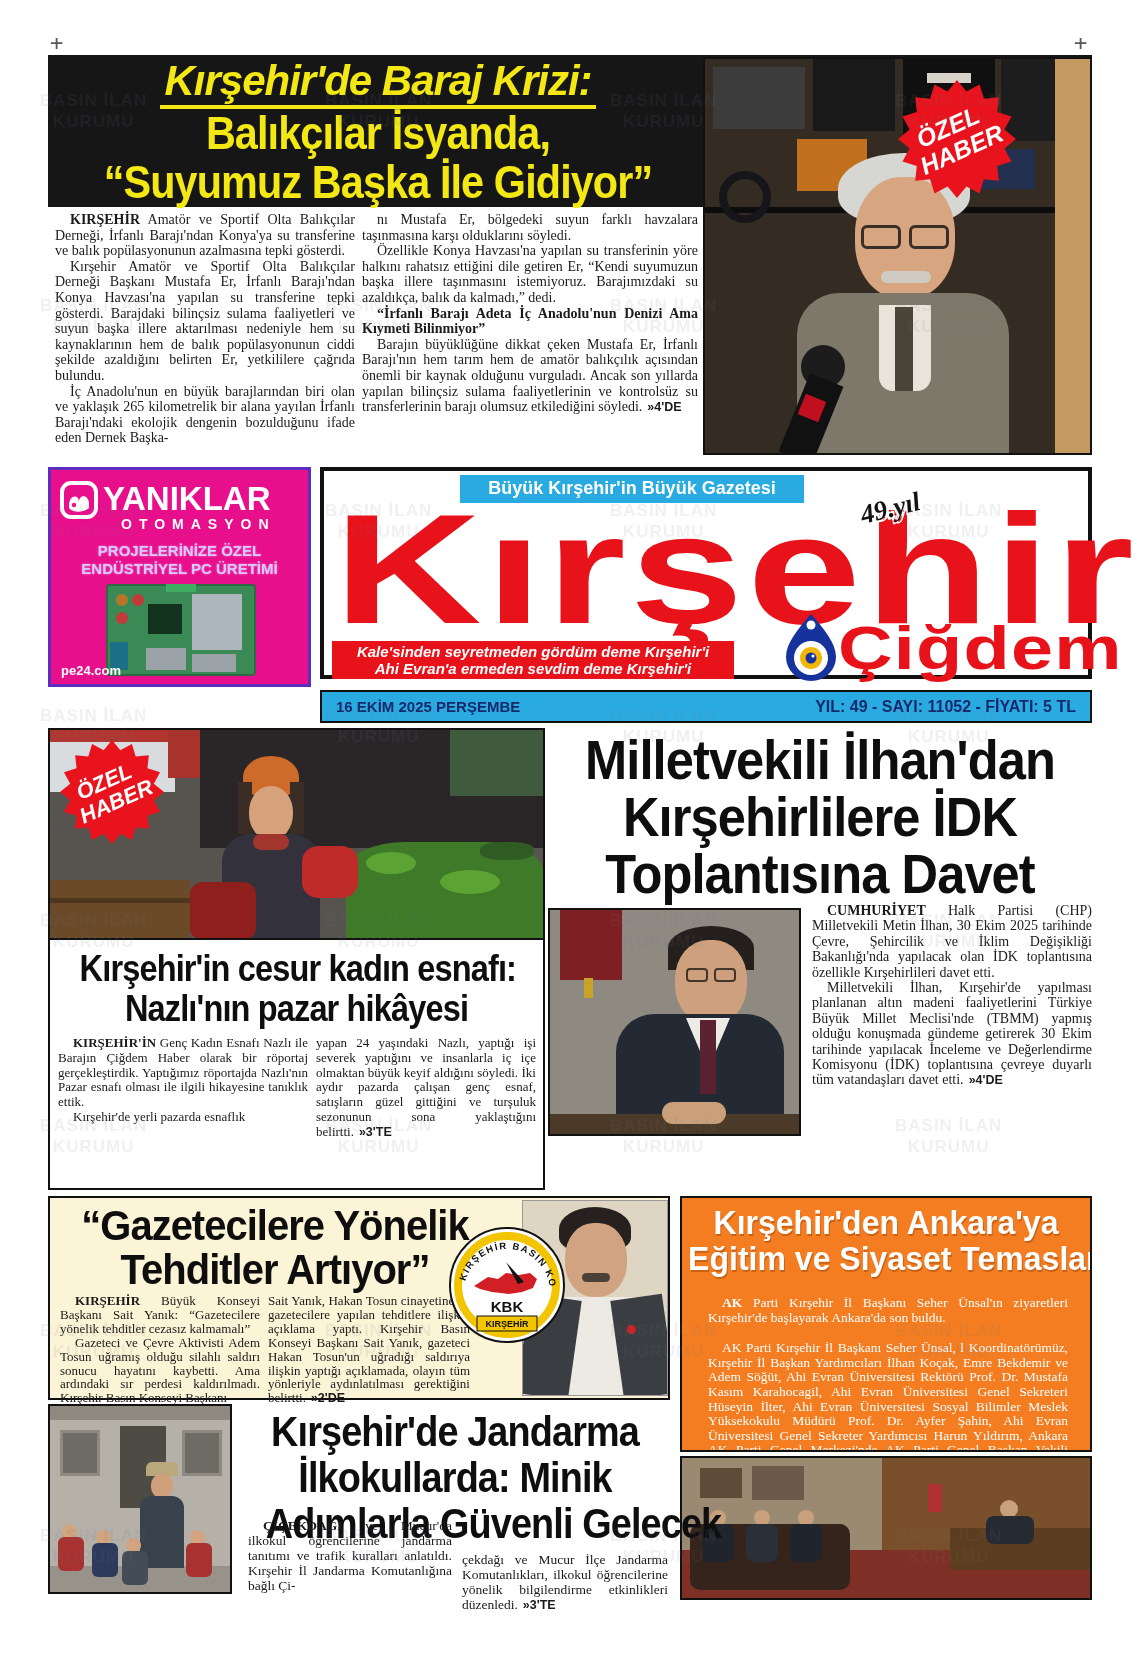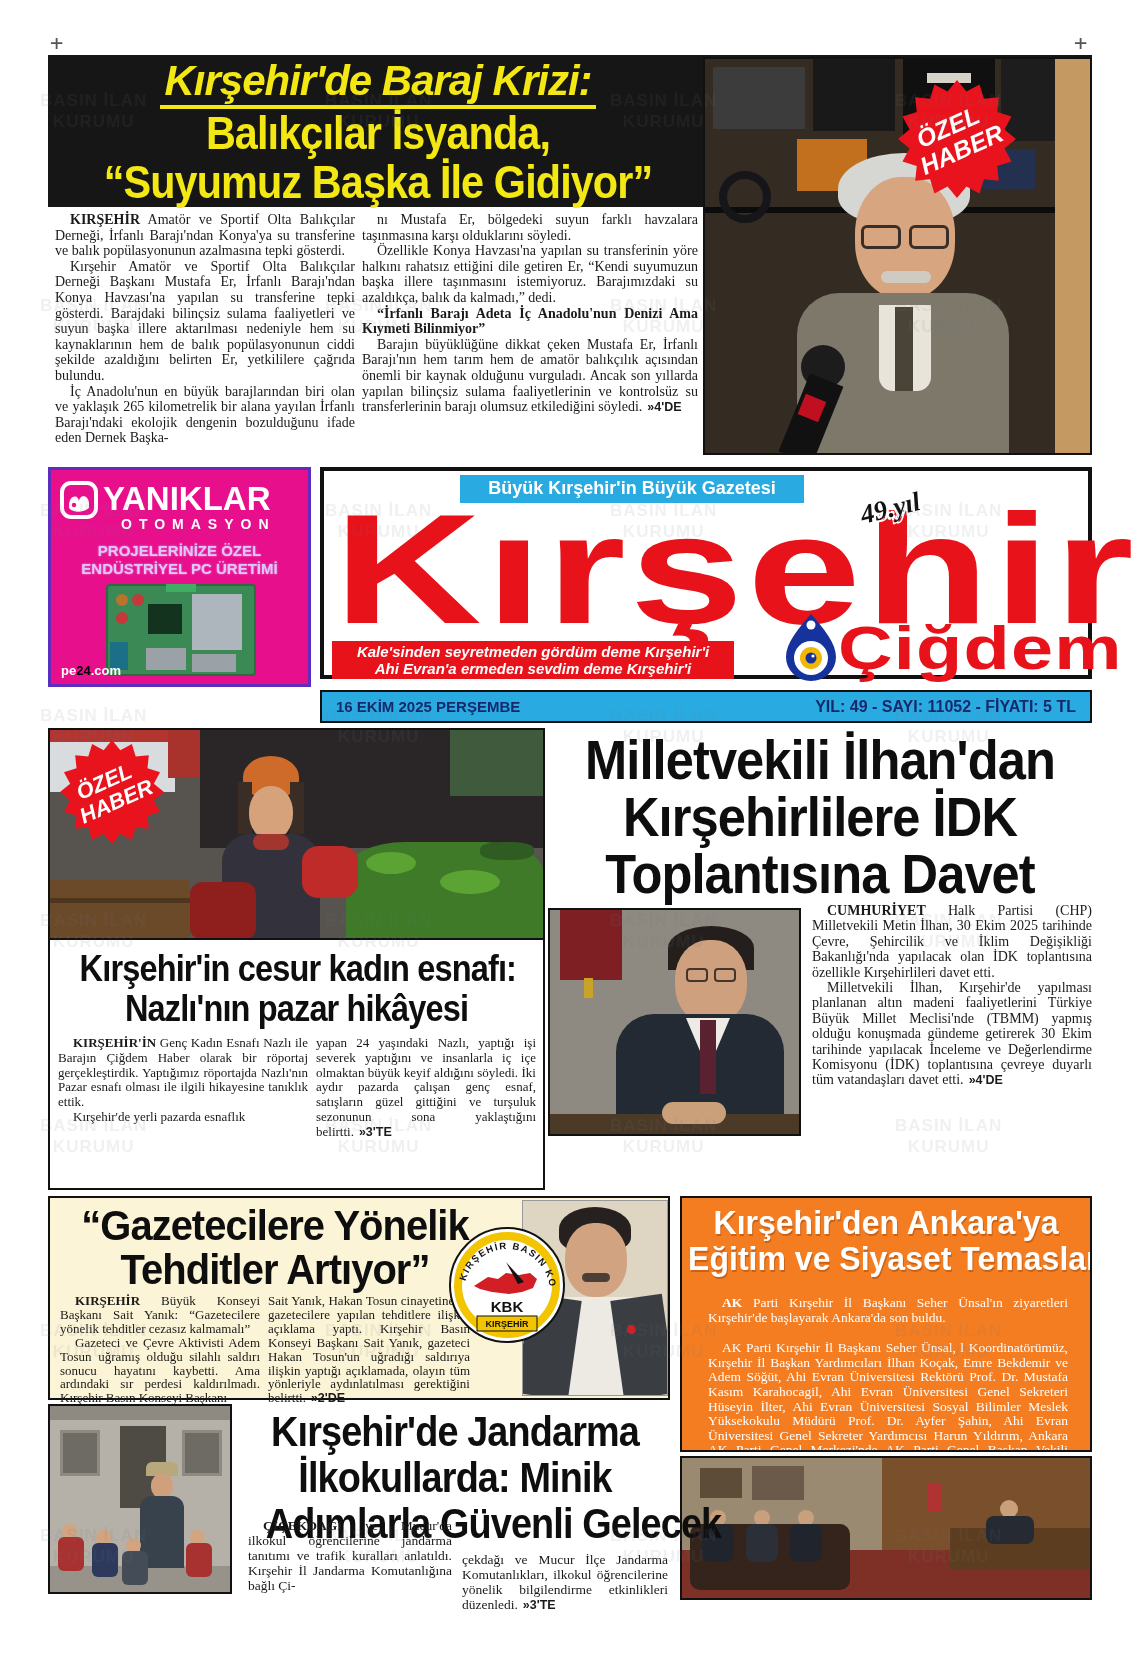--- a/index.html
+++ b/index.html
@@ -45,21 +45,21 @@
   .datebar .d3{font-family:"Liberation Sans",sans-serif;font-weight:bold;font-size:16px}
   
   .ad{position:absolute;left:48px;top:467px;width:263px;height:220px;background:#e80f8d;border:3px solid #5c2dbf;overflow:hidden}
   .adbrand{position:absolute;left:52px;top:12px;color:#fff;font-family:"Liberation Sans",sans-serif;font-weight:bold;
            font-size:33px;letter-spacing:0;line-height:33px}
   .adbrandsub{position:absolute;left:70px;top:46px;color:#fff;font-family:"Liberation Sans",sans-serif;
               font-size:14px;letter-spacing:7px;font-weight:bold}
   .adline{position:absolute;color:#dcc6ff;font-family:"Liberation Sans",sans-serif;font-weight:bold;font-size:15px;
           width:100%;text-align:center;text-shadow:0 0 2px rgba(255,255,255,.55)}
   .adurl{position:absolute;left:10px;bottom:6px;font-family:"Liberation Sans",sans-serif;font-weight:bold;font-size:13px;color:#fff}
-  .adurl b{color:#000000}
+  .adurl b{color:#ffffff}
   
   .pressbox{position:absolute;left:48px;top:1196px;width:622px;height:204px;background:#fcf4d6;border:2px solid #111}
   .orangebox{position:absolute;left:680px;top:1196px;width:412px;height:256px;background:#f47d21;border:2px solid #111;overflow:hidden}
   .orangebox .ohl{color:#fff;text-align:center;font-family:"Liberation Sans",sans-serif;font-weight:bold;
                   font-size:33px;letter-spacing:0;white-space:nowrap;text-shadow:1px 2px 0 rgba(120,50,0,.35)}
   .onews{position:absolute;left:10px;top:82px;width:392px;color:#fff;font-size:13.5px;line-height:14.6px;text-align:justify}
   .onews p{margin:16px;text-indent:14px}
   .marketbox{position:absolute;left:48px;top:728px;width:497px;height:462px;border:2px solid #111;background:#fff}
   
   .badge{position:absolute;z-index:10}

